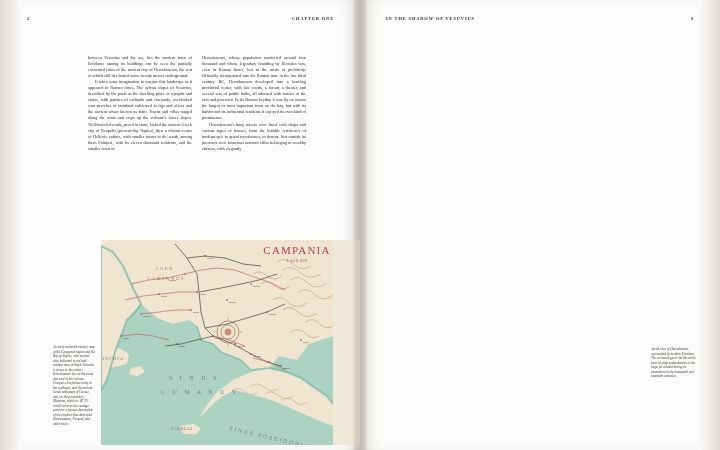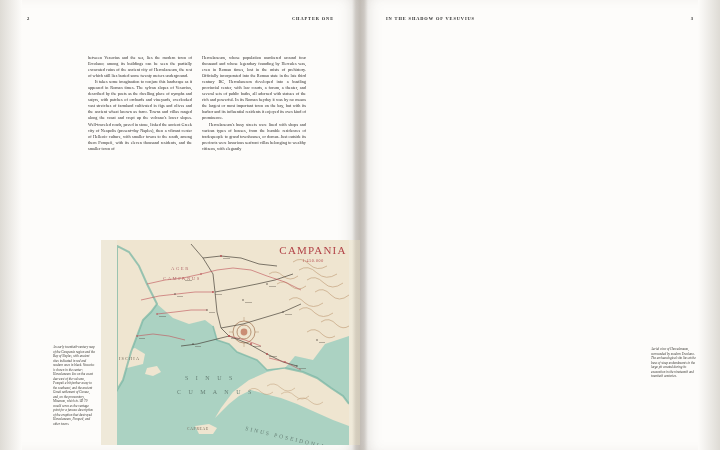--- a/index.html
+++ b/index.html
@@ -40,21 +40,21 @@
      text-align:justify;text-justify:inter-word;hyphens:auto;}
   .col p{margin:0;}
   .col p + p{text-indent:7px;}
 
   
   .lc1{left:88px;top:55px;width:104px;}
   .lc2{left:202px;top:55px;width:104px;}
 
   
   .map{position:absolute;left:101px;top:240px;width:280px;height:205px;
-     overflow:hidden;background:#efe9d9;padding-left:16px;}
+     overflow:hidden;background:#efe9d9;}
   .map svg{display:block;}
 
   
   .caption{position:absolute;font-style:italic;font-size:3.3px;
      line-height:4.5px;color:#3a3833;text-align:left;}
   .cap-left{left:53px;top:345px;width:43px;}
   .cap-right{right:22px;top:347px;width:47px;}
 </style>
 </head>
 <body>

